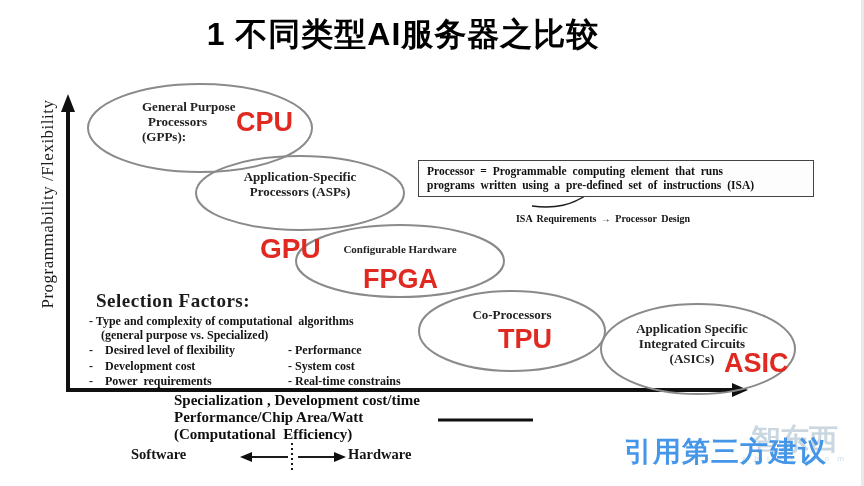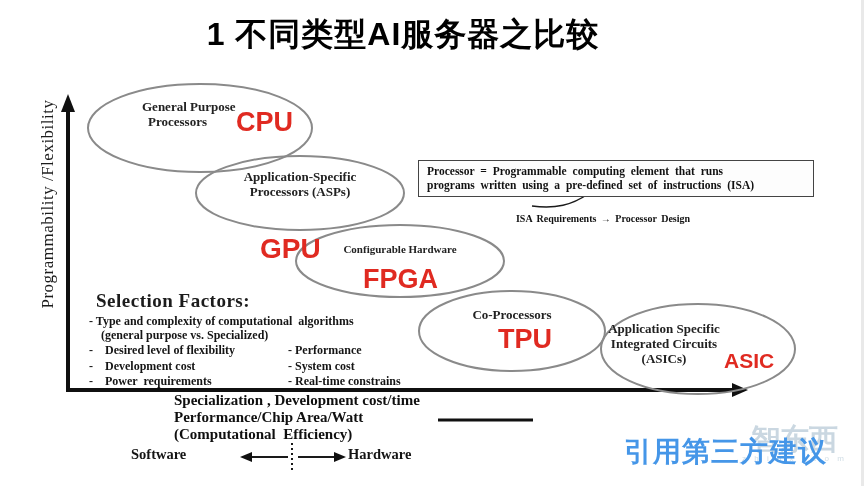--- a/index.html
+++ b/index.html
@@ -89,45 +89,46 @@
     <line class="thin" x1="298" y1="457" x2="336" y2="457"></line>
     <polygon class="head" points="334,452 334,462 346,457"></polygon>
     <line x1="292" y1="443" x2="292" y2="471" stroke="#1a1a1a" stroke-width="2" stroke-dasharray="2,3"></line>
   </svg>
 
   <div class="abs yaxis-label">Programmability /Flexibility</div>
 
   <div class="abs etext" style="left:142px;top:99px;width:130px;">
     <div>General Purpose</div>
     <div style="padding-left:6px;">Processors</div>
+    <div>(GPPs):</div>
   </div>
   <div class="abs red-tag" style="left:236px;top:109px;font-size:27px;">CPU</div>
 
   <div class="abs etext center" style="left:205px;top:169px;width:190px;">
     <div>Application-Specific</div>
     <div>Processors (ASPs)</div>
   </div>
   <div class="abs red-tag" style="left:260px;top:200px;font-size:28px;margin-top:35px;">GPU</div>
 
   <div class="abs etext center" style="left:302px;top:242px;width:196px;font-size:11px;">
     <div>Configurable Hardware</div>
   </div>
   <div class="abs red-tag" style="left:363px;top:266px;font-size:27px;">FPGA</div>
 
   <div class="abs etext center" style="left:432px;top:307px;width:160px;">
     <div>Co-Processors</div>
   </div>
   <div class="abs red-tag" style="left:498px;top:326px;font-size:27px;">TPU</div>
 
-  <div class="abs etext center" style="left:578px;top:321px;width:172px;">
+  <div class="abs etext center" style="left:606px;top:321px;width:172px;">
     <div>Application Specific</div>
     <div>Integrated Circuits</div>
     <div>(ASICs)</div>
   </div>
-  <div class="abs red-tag" style="left:724px;top:350px;font-size:21px;">ASIC</div>
+  <div class="abs red-tag" style="left:724px;top:350px;font-size:27px;">ASIC</div>
 
   <div class="abs proc-box">
     <div>Processor =  Programmable  computing  element that runs</div>
     <div>programs written  using  a pre-defined  set of  instructions  (ISA)</div>
   </div>
   <div class="abs isa-line">ISA Requirements → Processor Design</div>
 
   <div class="abs sf-heading">Selection Factors:</div>
   <div class="abs sf-item" style="left:89px;top:314px;">- Type and complexity of computational  algorithms</div>
   <div class="abs sf-item" style="left:101px;top:328px;">(general purpose vs. Specialized)</div>

